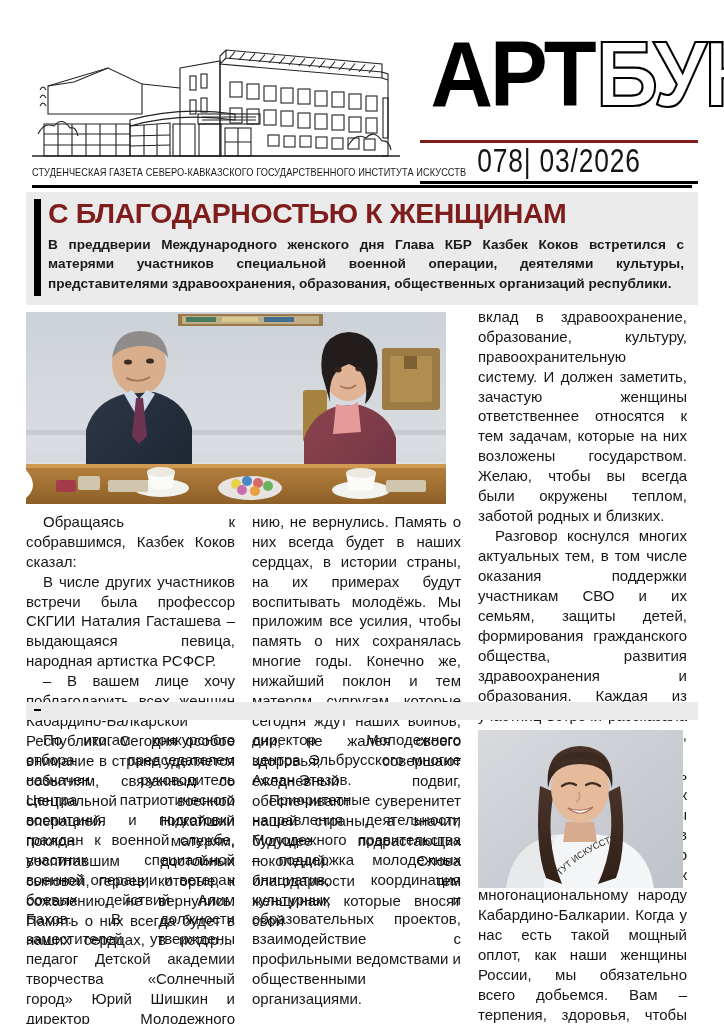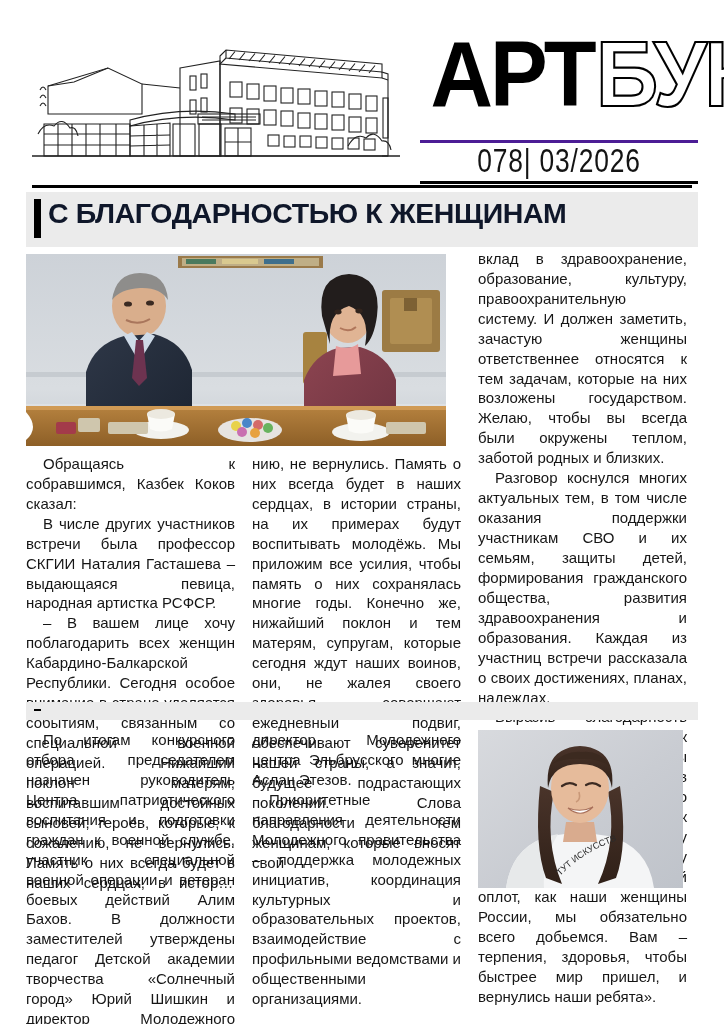--- a/index.html
+++ b/index.html
@@ -71,21 +71,21 @@
     transform: scaleX(0.94);
     transform-origin: left center;
     margin-left: 2px;
   }
 
   .issue-box {
     position: absolute;
     right: 26px;
     top: 140px;
     width: 278px;
-    border-top: 3px solid #4c1d95;
+    border-top: 3px solid #7f1d1d;
     border-bottom: 3px solid #000;
     text-align: center;
     padding: 1px 0 2px 0;
     box-sizing: border-box;
   }
   .issue-num {
     font-family: "Liberation Sans Narrow", "Liberation Sans", sans-serif;
     font-size: 33px;
     line-height: 1.06;
     font-weight: 400;
@@ -138,21 +138,21 @@
     bottom: 9px;
     width: 7px;
     background: #000;
   }
   .headline {
     font-family: "Liberation Sans", sans-serif;
     font-weight: bold;
     font-size: 28.5px;
     line-height: 1.12;
     letter-spacing: -0.4px;
-    color: #0f172a;
+    color: #7f1d1d;
     margin: 0 0 5px 0;
     white-space: pre-line;
   }
   .lead {
     font-family: "Liberation Sans", sans-serif;
     font-weight: bold;
     font-size: 13.6px;
     line-height: 1.42;
     color: #1a1a1a;
     margin: 0;
@@ -295,27 +295,31 @@
     <div class="logo-wrap">
       <span class="logo-line">
         <span class="logo-art">АРТ</span><span class="logo-buk">БУК</span>
       </span>
     </div>
 
     <div class="issue-box">
       <span class="issue-num">078| 03/2026</span>
     </div>
 
+    <div class="tagline-row">
+      <span class="tagline">СТУДЕНЧЕСКАЯ ГАЗЕТА СЕВЕРО-КАВКАЗСКОГО  ГОСУДАРСТВЕННОГО ИНСТИТУТА ИСКУССТВ</span>
+    </div>
     <div class="tagline-rule"></div>
   </div>
 
   <div class="article article1">
 
     <div class="head-block">
       <h1 class="headline">С БЛАГОДАРНОСТЬЮ К ЖЕНЩИНАМ</h1>
+      <p class="lead">В преддверии Международного женского дня Глава КБР Казбек Коков встретился с матерями участников специальной военной операции, деятелями культуры, представителями здравоохранения, образования, общественных организаций республики.</p>
     </div>
 
     <div class="cols" style="height:410px">
 
       <div style="position:absolute;left:0;top:7px">
         <div class="photo">
           <svg viewBox="0 0 420 192" width="420" height="192" preserveAspectRatio="none" aria-hidden="true">
             <defs>
               <linearGradient id="wallg" x1="0" y1="0" x2="0" y2="1">
                 <stop offset="0%" stop-color="#cdd2d8"></stop>

